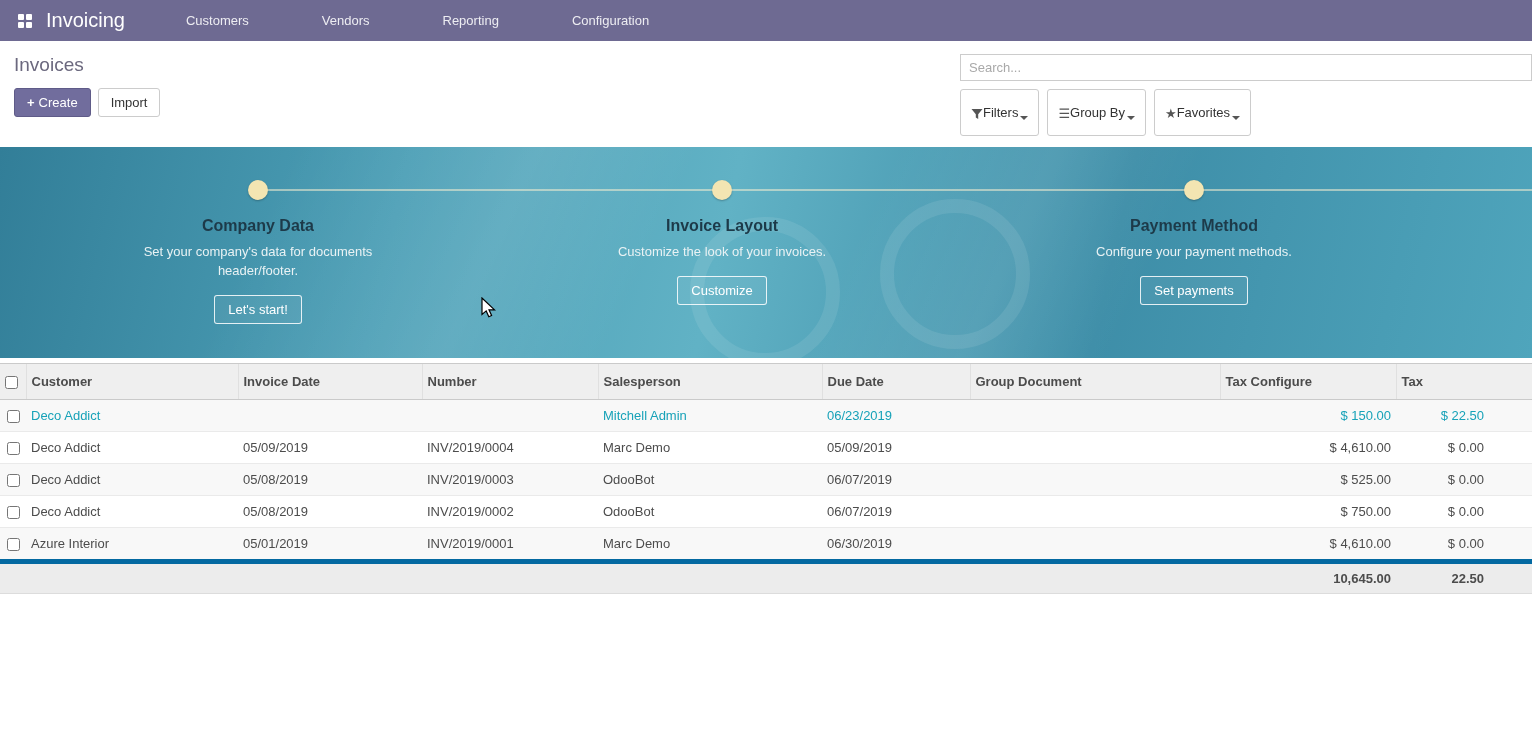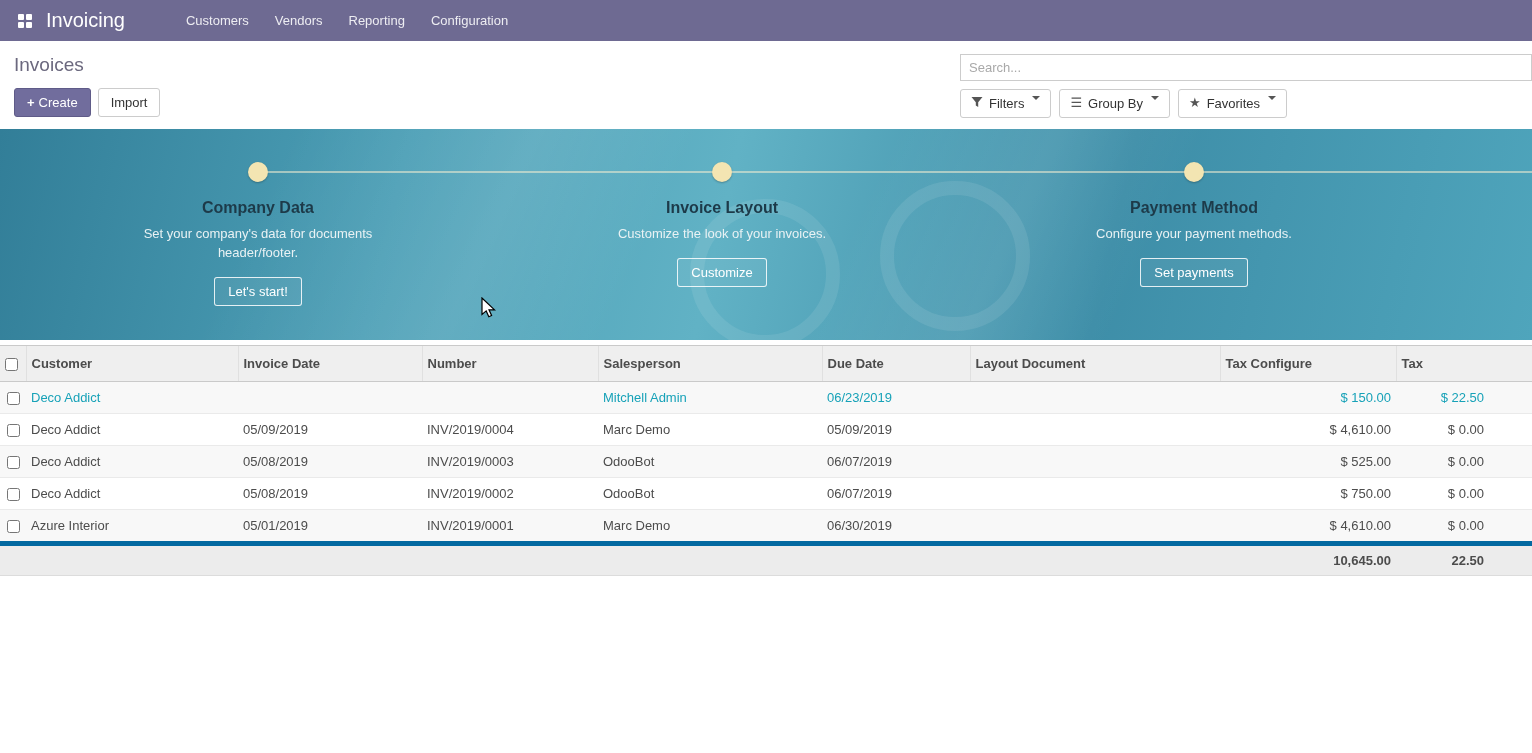--- a/index.html
+++ b/index.html
@@ -28,21 +28,21 @@
     cursor: pointer;
     margin-right: 8px;
   }
   .app-title {
     font-size: 20px;
     color: #fff;
     margin-right: 48px;
     cursor: pointer;
     white-space: nowrap;
   }
-  .nav-menu { display: flex; align-items: center; height: 100%; }
+  .nav-menu { display: flex; align-items: center; height: 100%; gap: 47px; }
   .nav-item {
     padding: 0 13px;
     height: 41px;
     line-height: 41px;
     color: rgba(255,255,255,0.88);
     font-size: 13px;
     cursor: pointer;
   }
 
   
@@ -84,21 +84,21 @@
     height: 27px;
     border: 1px solid #ccc;
     padding: 0 8px;
     font-size: 13px;
     font-family: "Liberation Sans", sans-serif;
     color: #4c4c4c;
     outline: none;
   }
   .search-input::placeholder { color: #a9a9a9; }
   .facet-row { display: flex; gap: 8px; margin-top: 8px; }
-  .dd-btn { display: inline-flex; align-items: flex-start; gap: 6px; padding: 6px 10px; }
+  .dd-btn { display: inline-flex; align-items: flex-end; padding: 15px 10px; }
   .dd-icon { display: inline-flex; align-items: center; color: #555; }
   .caret {
     width: 0; height: 0;
     border-left: 4px solid transparent;
     border-right: 4px solid transparent;
     border-top: 4px solid #555;
     display: inline-block;
     margin-left: 2px;
   }
   .glyph { font-size: 13px; line-height: 13px; color: #555; }
@@ -329,21 +329,21 @@
           <col>
       </colgroup>
       <thead>
         <tr>
           <th class="cb-cell"><input type="checkbox" class="cb" style=""></th>
           <th>Customer</th>
           <th>Invoice Date</th>
           <th>Number</th>
           <th>Salesperson</th>
           <th>Due Date</th>
-          <th>Layout Document</th>
+          <th>Group Document</th>
           <th class="cell-right">Tax Configure</th>
           <th class="cell-right col-tax-pad">Tax</th>
         </tr>
       </thead>
       <tbody>
         <tr class="row-draft">
           <td class="cb-cell"><input type="checkbox" class="cb" style=""></td>
           <td>Deco Addict</td>
           <td></td>
           <td></td>

